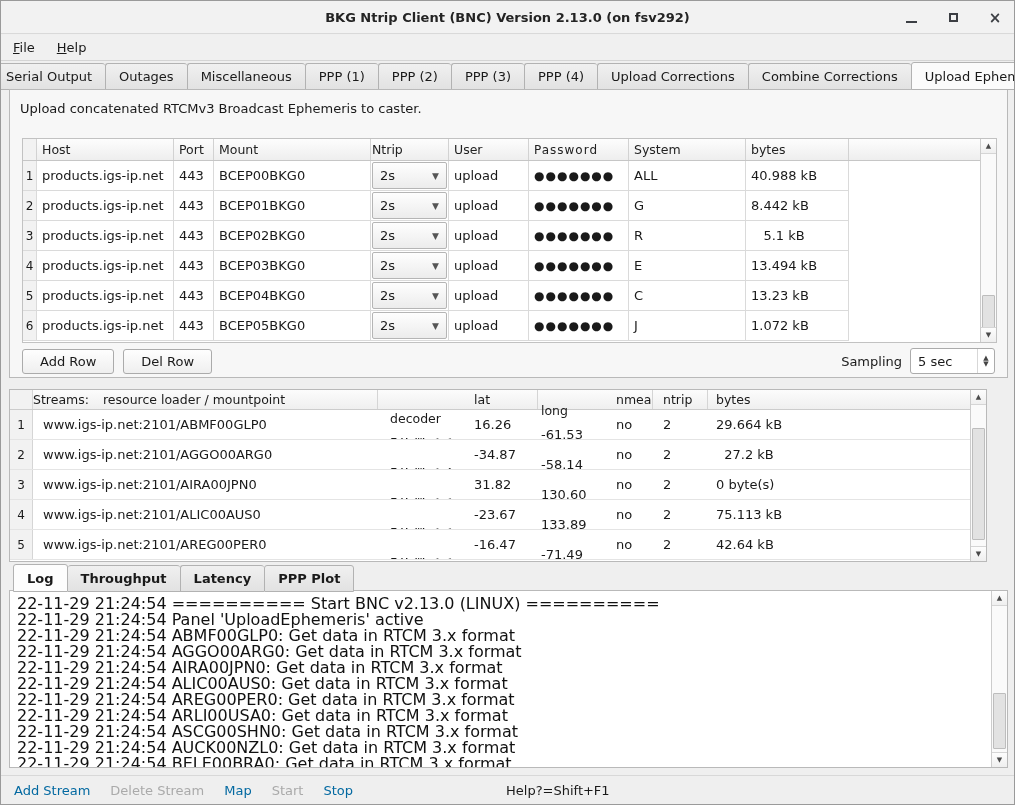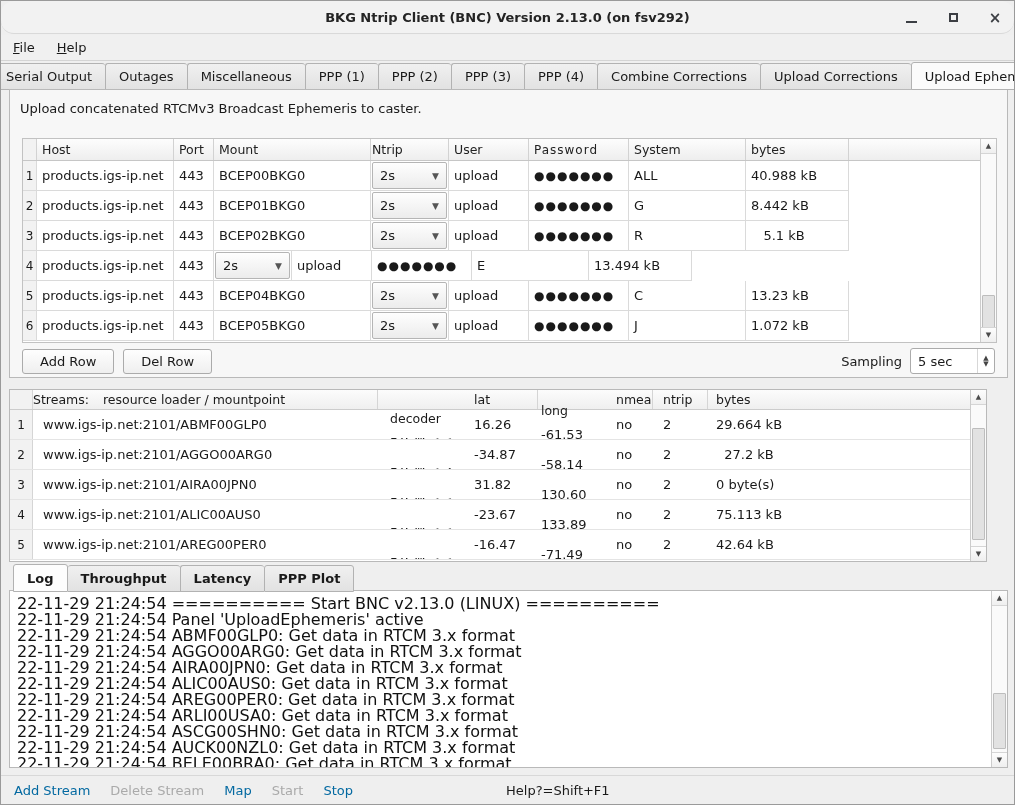--- a/index.html
+++ b/index.html
@@ -1,21 +1,21 @@
 <!DOCTYPE html>
 <html><head>
 <meta charset="utf-8">
 <style>
   * { box-sizing: border-box; margin: 0; padding: 0; }
   html,body { background:#d8d8d8; }
   body { font-family:"DejaVu Sans","Liberation Sans",sans-serif; color:#1a1a1a; }
   .window { position:relative; width:1015px; height:805px; background:#efefef; border:1px solid #9a9a9a; overflow:hidden; }
 
   
-  .titlebar { position:absolute; top:0; left:0; right:0; height:33px; background:#f2f2f2; border-bottom:1px solid #d9d9d9; display:flex; align-items:center;border-radius:13px; }
+  .titlebar { position:absolute; top:0; left:0; right:0; height:33px; background:#f2f2f2; border-bottom:1px solid #d9d9d9; display:flex; align-items:center; }
   .title { position:absolute; left:0; right:0; text-align:center; font-size:13px; font-weight:bold; color:#242424; }
   .win-controls { position:absolute; right:10px; top:0; height:33px; display:flex; align-items:center; gap:24px; }
   .wc { width:18px; height:18px; display:flex; align-items:center; justify-content:center; color:#3c3f44; cursor:default; }
   .wc .bar { width:11px; height:2px; background:#3c3f44; margin-top:8px; }
   .wc .box { width:9px; height:9px; border:2px solid #3c3f44; }
   .wc.close { font-size:15px; font-weight:bold; }
 
   
   .menubar { position:absolute; top:34px; left:0; right:0; height:26px; background:#f0f0f0; border-bottom:1px solid #d4d4d4; display:flex; align-items:center; padding-left:12px; gap:22px; font-size:13px; }
   .menu-item u { text-decoration:underline; }
@@ -117,22 +117,22 @@
 
   <div class="tabbar">
     <div class="tabs-row">
         <div class="tab">Serial Output</div>
         <div class="tab">Outages</div>
         <div class="tab">Miscellaneous</div>
         <div class="tab">PPP (1)</div>
         <div class="tab">PPP (2)</div>
         <div class="tab">PPP (3)</div>
         <div class="tab">PPP (4)</div>
+        <div class="tab">Upload Corrections</div>
         <div class="tab">Combine Corrections</div>
-        <div class="tab">Upload Corrections</div>
         <div class="tab active">Upload Ephemeris</div>
       </div>
 
   </div>
 
   <div class="panel">
     <div class="panel-desc">Upload concatenated RTCMv3 Broadcast Ephemeris to caster.</div>
 
     <div class="utable">
       <div class="utable-inner">
@@ -182,20 +182,21 @@
               <div class="cell col-user">upload</div>
               <div class="cell col-password">●●●●●●●</div>
               <div class="cell col-system">R</div>
               <div class="cell col-bytes">   5.1 kB</div>
               <div class="cell col-fill"></div>
             </div>
             <div class="t-row">
               <div class="cell col-num">4</div>
               <div class="cell col-host">products.igs-ip.net</div>
               <div class="cell col-port">443</div>
+              <div class="cell col-mount">BCEP03BKG0</div>
               <div class="cell col-ntrip"><div class="combo"><span>2s</span><span class="ca">▼</span></div></div>
               <div class="cell col-user">upload</div>
               <div class="cell col-password">●●●●●●●</div>
               <div class="cell col-system">E</div>
               <div class="cell col-bytes">13.494 kB</div>
               <div class="cell col-fill"></div>
             </div>
             <div class="t-row">
               <div class="cell col-num">5</div>
               <div class="cell col-host">products.igs-ip.net</div>

